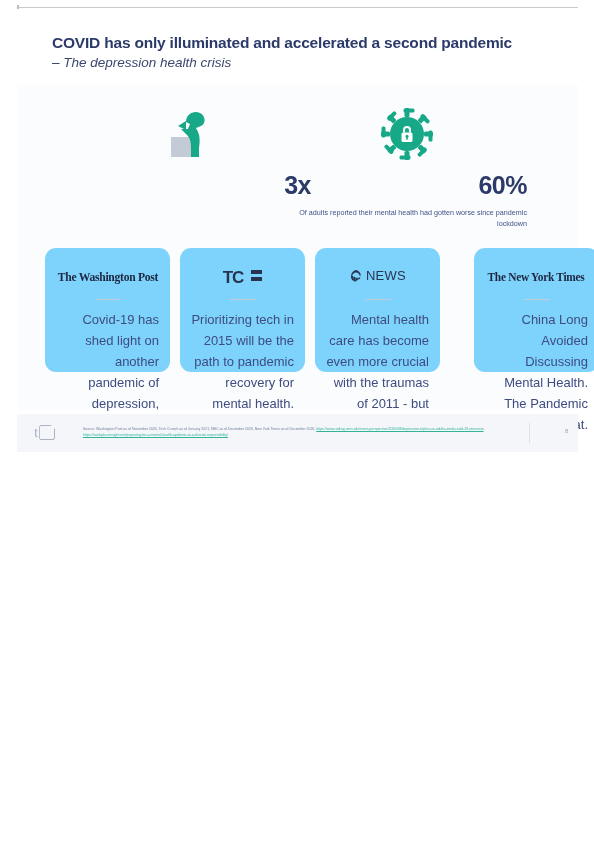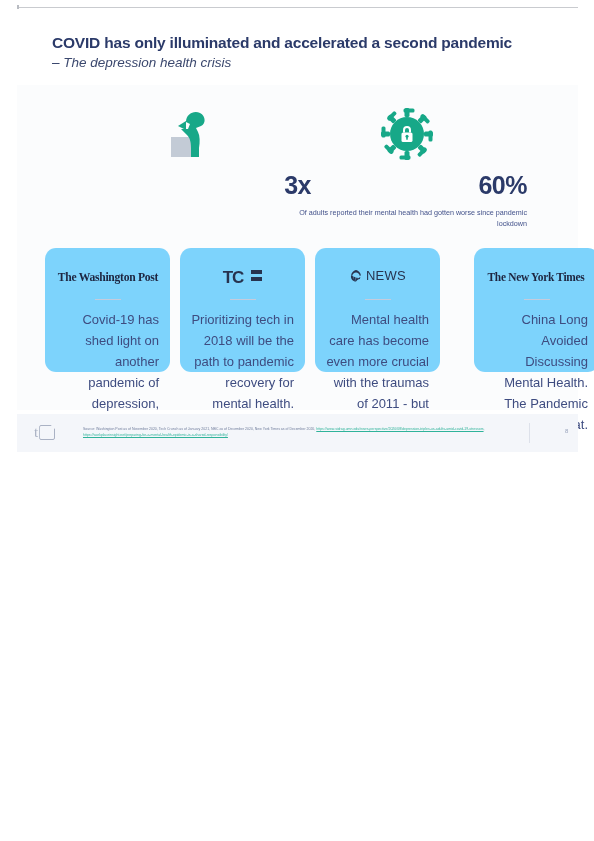--- a/index.html
+++ b/index.html
@@ -343,21 +343,21 @@
     </div>
 
     <div class="card c1">
       <div class="card-logo">
         <span class="logo-tc">
           <span class="tc-t">TC</span>
           <span class="tc-c"></span>
         </span>
       </div>
       <div class="card-divider"></div>
-      <div class="card-quote">Prioritizing tech in 2018 will be the path to pandemic recovery for mental health.</div>
+      <div class="card-quote">Prioritizing tech in 2015 will be the path to pandemic recovery for mental health.</div>
     </div>
 
     <div class="card c2">
       <div class="card-logo">
         <span class="logo-nbc">
           <span>
             <svg width="14" height="13" viewBox="0 0 14 13" aria-hidden="true">
               <g fill="#27334f">
                 <path d="M7 12.5 C4 12.5 1.2 9.5 2.1 6.2 L4.3 7.6 C4 9.6 5.3 11.6 7 12.5 Z"></path>
                 <path d="M7 12.5 C5.2 11.6 4 9.5 4.6 7.4 L6.7 8.6 C6.5 10 6.6 11.6 7 12.5 Z"></path>

